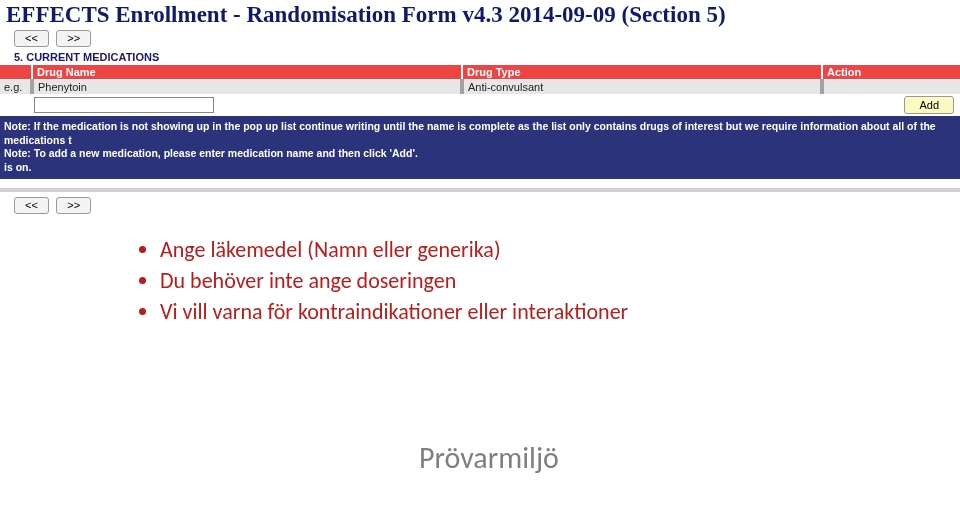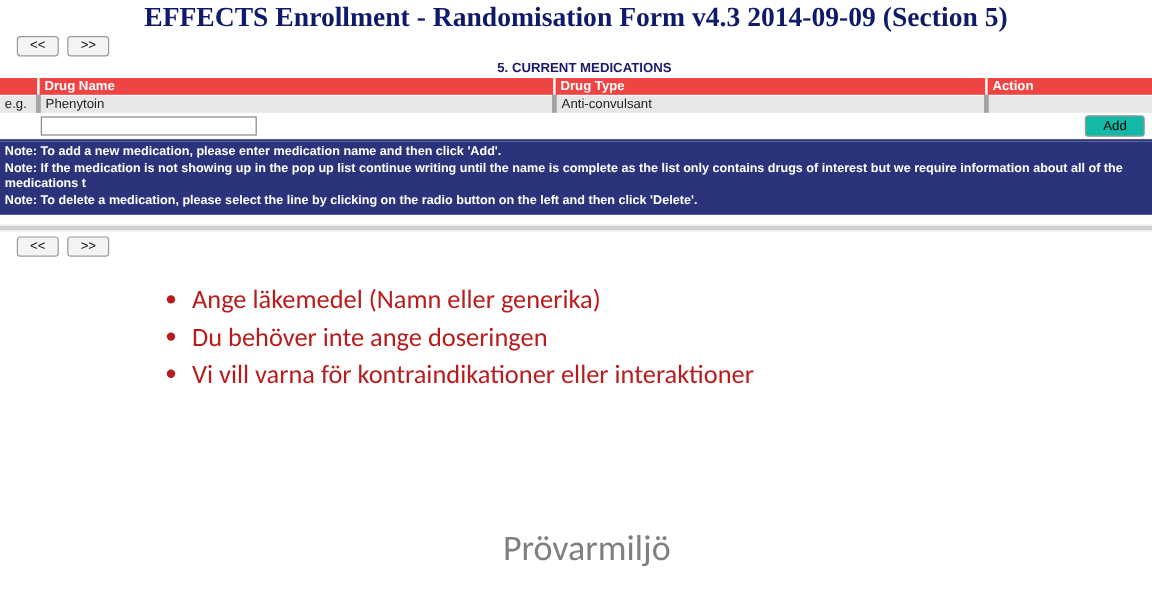--- a/index.html
+++ b/index.html
@@ -12,21 +12,20 @@
     overflow: hidden;
     font-size: 12px;
     color: #000;
   }
   .page-title {
     font-family: "Times New Roman", Times, serif;
     font-size: 23px;
     font-weight: bold;
     color: #0f1a6b;
     padding: 2px 6px 0 6px;
-    text-align: center;
   }
   .nav-row {
     padding: 2px 4px 4px 14px;
   }
   .nav-btn {
     font-family: Arial, sans-serif;
     font-size: 11px;
     padding: 0 10px;
     height: 17px;
     line-height: 15px;
@@ -34,21 +33,20 @@
     border: 1px solid #9a9a9a;
     border-radius: 3px;
     margin-right: 4px;
     cursor: pointer;
   }
   .section-heading {
     font-size: 11px;
     font-weight: bold;
     color: #1a1a6a;
     padding: 0 0 2px 14px;
-    text-align: center;
   }
   .med-table {
     width: 100%;
     border-collapse: collapse;
   }
   .med-header-row td {
     background: #ef4444;
     color: #fff;
     font-size: 11px;
     font-weight: bold;
@@ -80,21 +78,21 @@
     font-size: 11px;
     padding: 0 2px;
     margin-left: 34px;
   }
   .add-btn {
     font-family: Arial, sans-serif;
     font-size: 11px;
     padding: 0 14px;
     height: 18px;
     line-height: 16px;
-    background: #14b8a6;
+    background: #fef9c3;
     border: 1px solid #9a9a9a;
     border-radius: 3px;
     cursor: pointer;
     float: right;
     margin-right: 6px;
   }
   .hr-thin {
     height: 2px;
     background: #2b347a;
   }
@@ -170,23 +168,23 @@
     <td>
       <button class="add-btn">Add</button>
     </td>
   </tr>
 </tbody>
   </table>
 
 <div class="hr-thin"></div>
 
 <div class="note-block">
+  <div>Note: If the medication is not showing up in the pop up list continue writing until the name is complete as the list only contains drugs of interest but we require information about all of the medications t</div>
   <div>Note: To add a new medication, please enter medication name and then click 'Add'.</div>
-  <div>Note: If the medication is not showing up in the pop up list continue writing until the name is complete as the list only contains drugs of interest but we require information about all of the medications t</div>
-  <div>Note: To delete a medication, please select the line by clicking on the radio button on the left and then click 'Delete'.</div>
+  <div>is on.</div>
 </div>
 
 <div class="grey-bar"></div>
 
 <div class="nav-row2">
   <button class="nav-btn">&lt;&lt;</button>
   <button class="nav-btn">&gt;&gt;</button>
 </div>
 
 <ul class="bullets">

